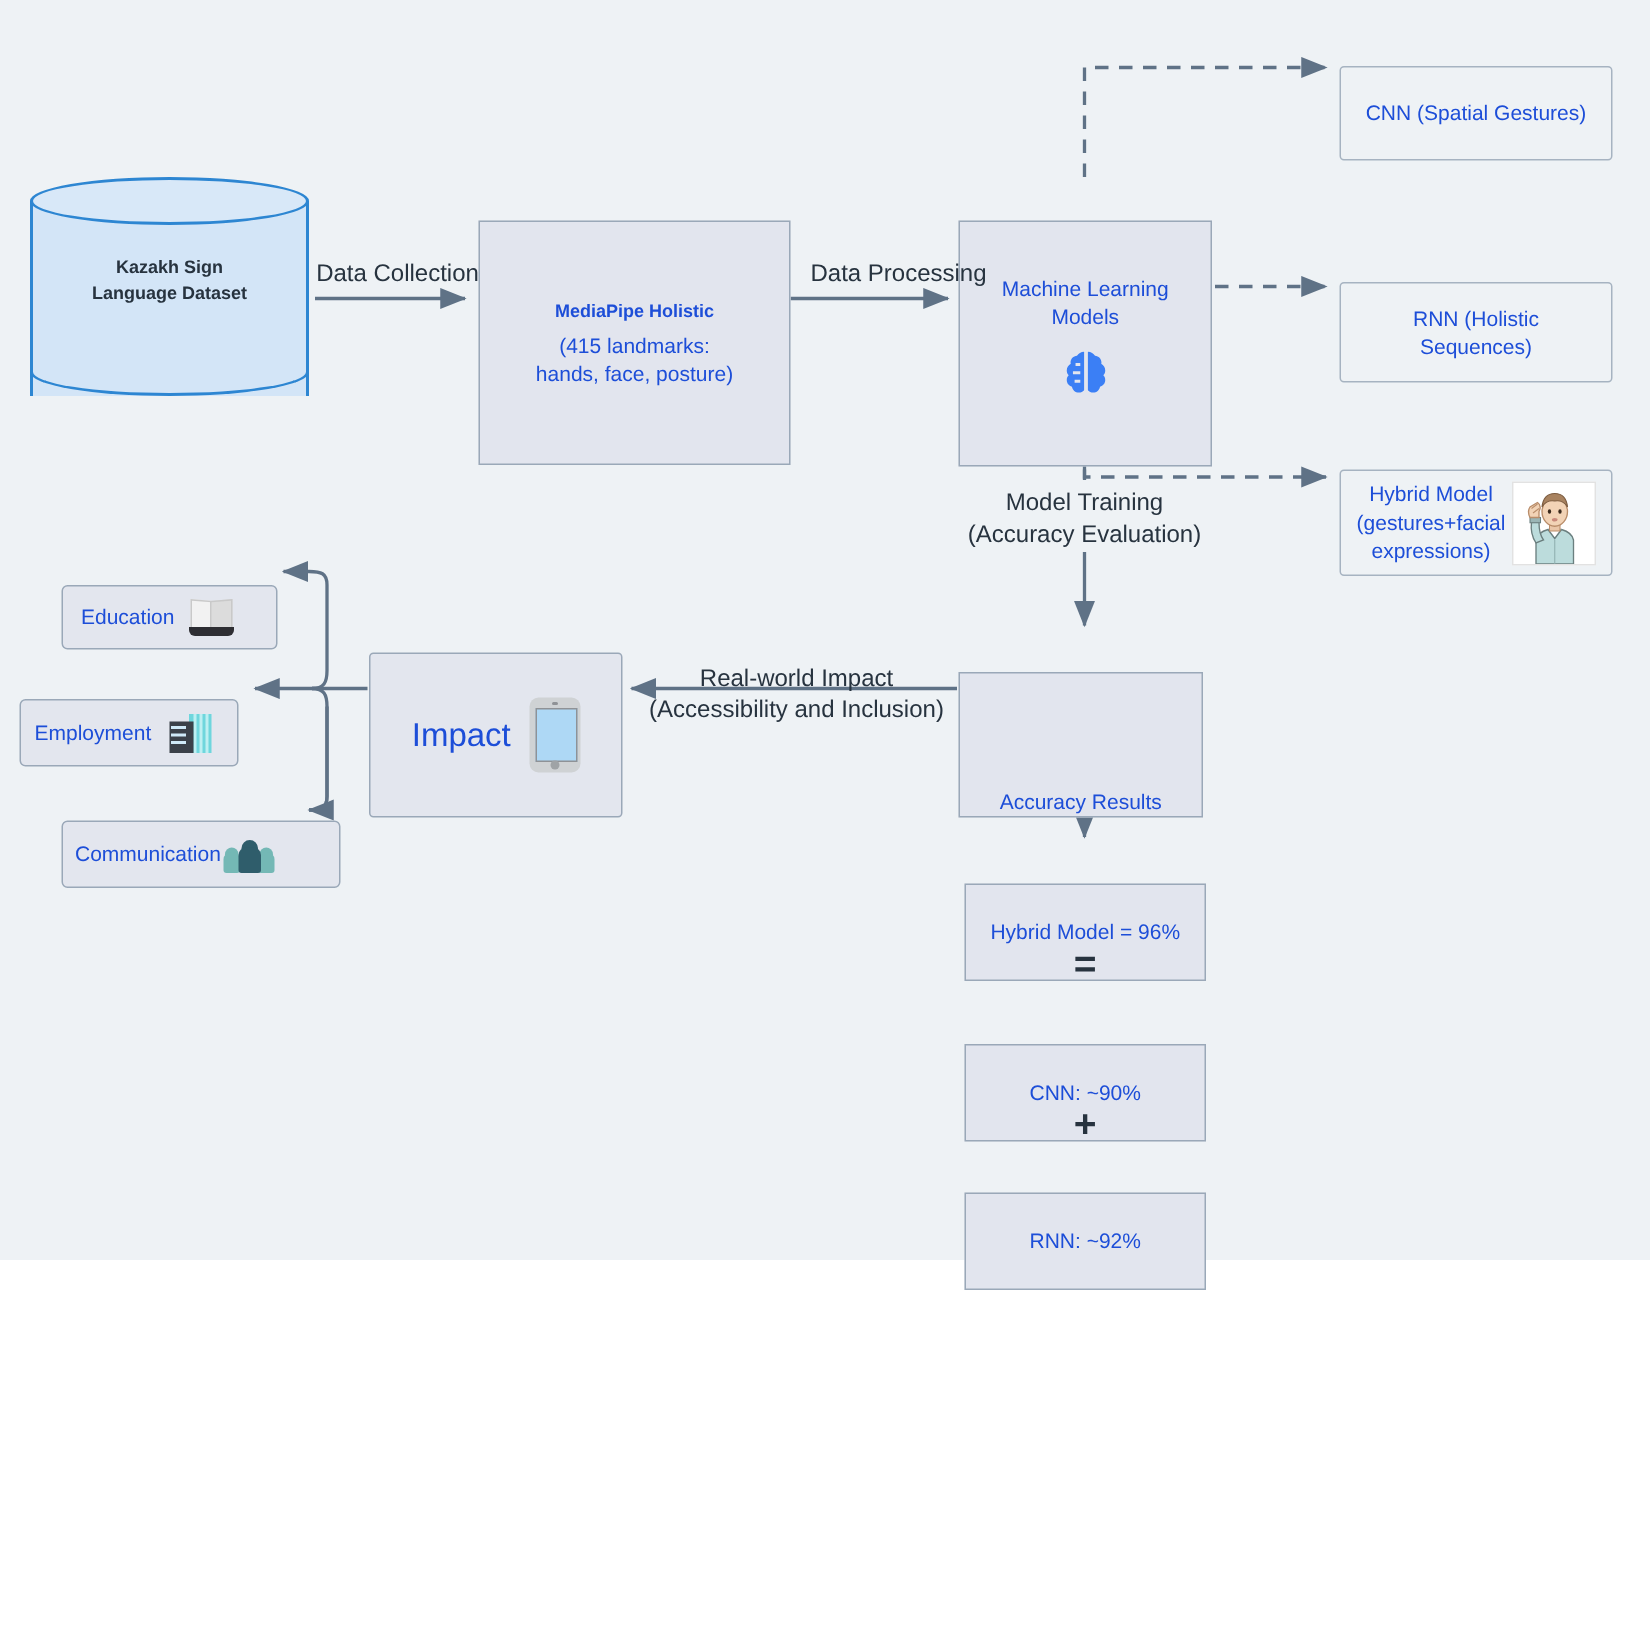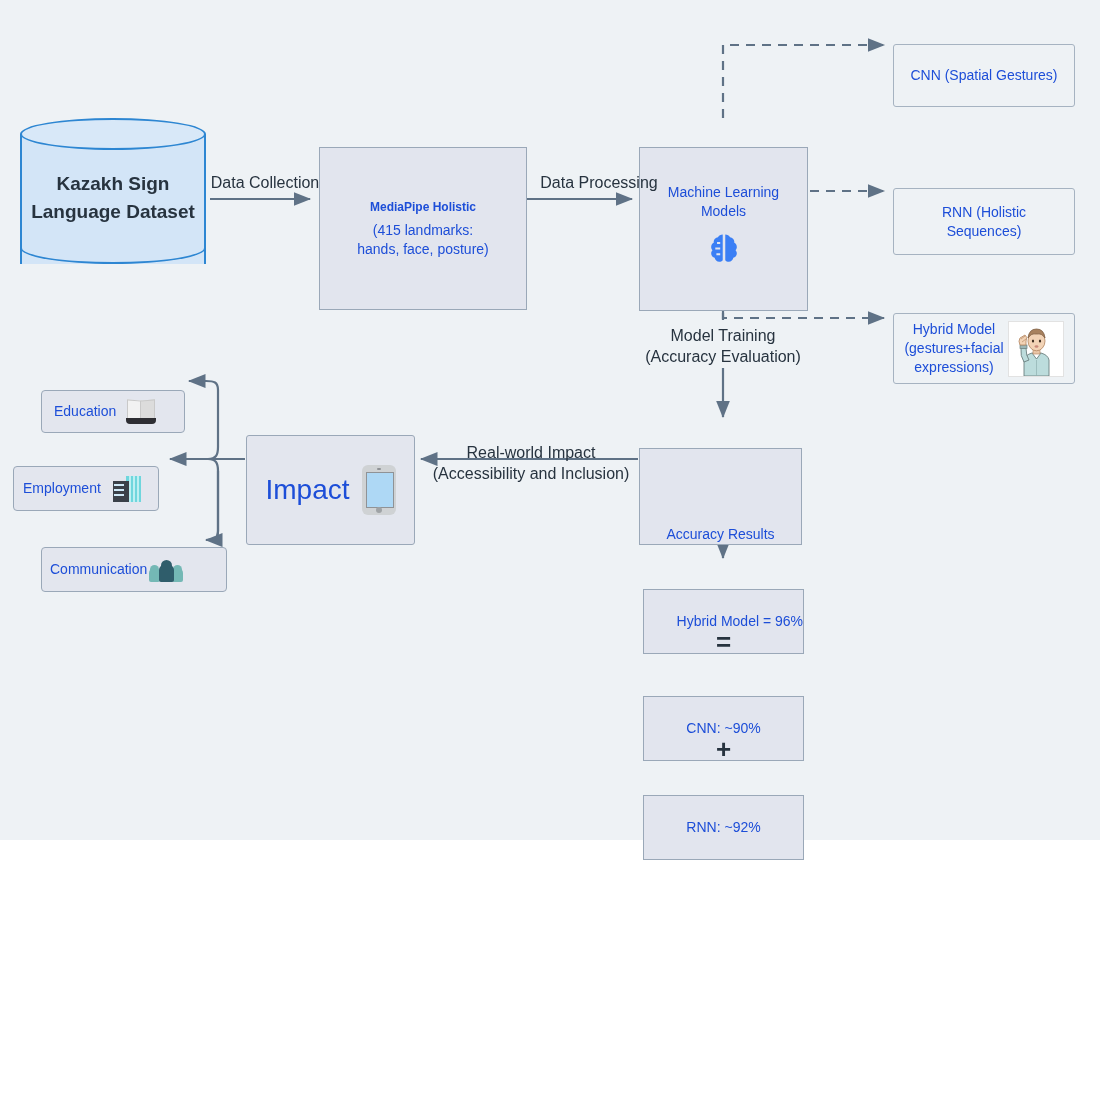--- a/index.html
+++ b/index.html
@@ -96,21 +96,21 @@
     box-sizing: border-box;
     background: #d8e8f8;
     border: 2px solid #2d86d2;
     border-radius: 93px / 16px;
   }
   #db-node .cyl-label {
     position: absolute;
     left: 0; top: 52px;
     width: 186px;
     text-align: center;
-    font-size: 19px;
+    font-size: 12px;
     font-weight: bold;
     color: #27333f;
     line-height: 1.45;
   }
 
   .title-strong { font-weight: bold; font-size: 12px; }
   .sub { font-size: 14px; }
   .nlabel { font-size: 14px; }
 
   
@@ -311,38 +311,38 @@
 
         <path d="M27.5 38 L27.5 54" stroke="#8fb0b0" stroke-width="0.7"></path>
       </svg>
     </span>
   </div>
 
   <div class="node" style="left:639px; top:418px; width:163px; height:97px;justify-content:flex-end;">
     <div class="nlabel">Accuracy Results</div>
   </div>
 
-  <div class="node" style="left:643px; top:559px; width:161px; height:65px;align-items:flex-end;">
+  <div class="node" style="left:643px; top:559px; width:161px; height:65px;">
     <div class="nlabel">Hybrid Model = 96%</div>
   </div>
 
   <div class="op" style="left:643px; top:629px; width:161px;">=</div>
 
   <div class="node" style="left:643px; top:666px; width:161px; height:65px;">
     <div class="nlabel">CNN: ~90%</div>
   </div>
 
   <div class="op" style="left:643px; top:736px; width:161px;">+</div>
 
   <div class="node" style="left:643px; top:765px; width:161px; height:65px;">
     <div class="nlabel">RNN: ~92%</div>
   </div>
 
   <div class="node impactbox" style="left:246px; top:405px; width:169px; height:110px; flex-direction:row; gap:12px;">
-    <div style="font-size:28px;">Impact</div>
+    <div style="font-size:22px;">Impact</div>
     <span class="ico ico-phone">
       <span class="frame"></span>
       <span class="spk"></span>
       <span class="screen"></span>
       <span class="home"></span>
     </span>
   </div>
 
   <div class="node chipbox" style="left:41px; top:360px; width:144px; height:43px; padding:0 12px; justify-content:flex-start;">
     <span class="nlabel">Education</span>

